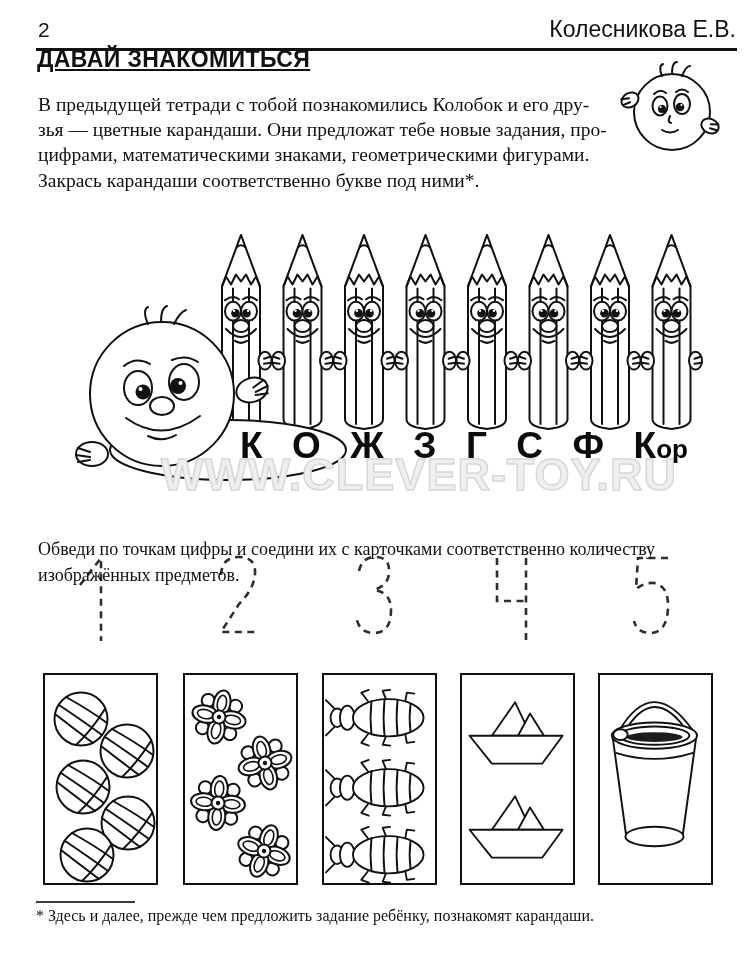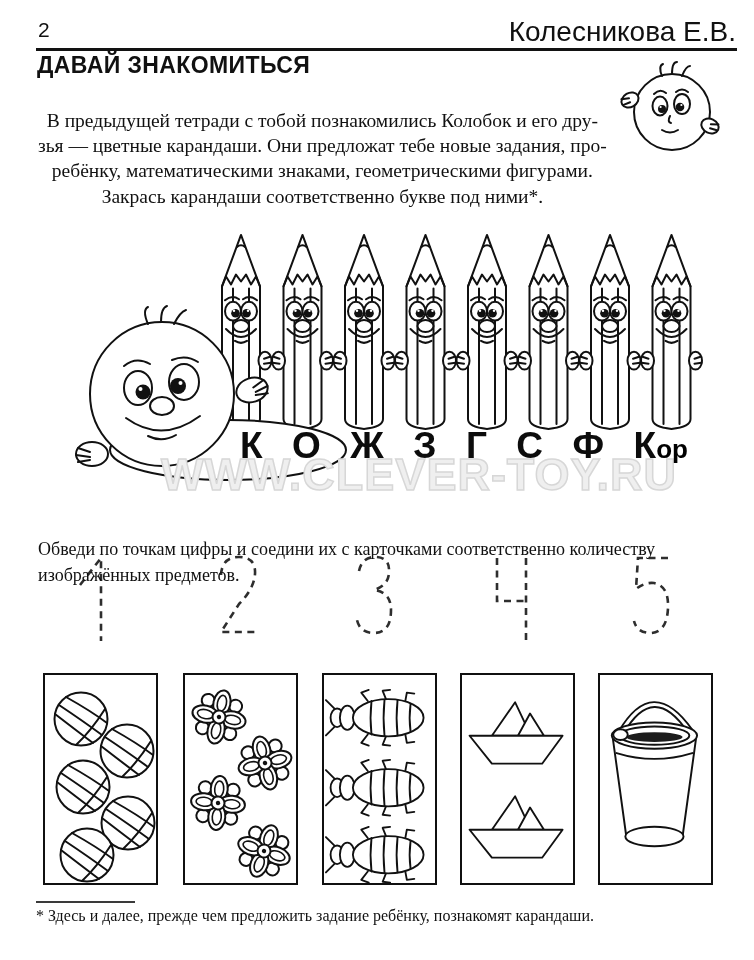--- a/index.html
+++ b/index.html
@@ -4,25 +4,25 @@
 <style>
   html,body{margin:0;padding:0;background:#888;}
   .page{
     position:relative;width:754px;height:960px;background:#ffffff;
     margin:0 auto;overflow:hidden;
     font-family:"Liberation Serif", serif;color:#111;
   }
   .sans{font-family:"Liberation Sans", sans-serif;}
   
   .page-number{position:absolute;left:38px;top:18px;font-size:21px;}
-  .author{position:absolute;right:18px;top:16px;font-size:28px;}
+  .author{position:absolute;right:18px;top:16px;font-size:23px;}
   .header-rule{position:absolute;left:36px;top:48px;width:701px;height:3px;background:#121212;}
-  .title{position:absolute;left:37px;top:52px;font-size:23px;font-weight:bold;letter-spacing:.4px;}
-  
-  .intro{position:absolute;left:38px;top:108px;font-size:19.5px;line-height:25.2px;white-space:nowrap;text-align:center;}
+  .title{position:absolute;left:37px;top:46px;font-size:23px;font-weight:bold;letter-spacing:.4px;text-decoration:underline;}
+  
+  .intro{position:absolute;left:38px;top:92px;font-size:19.5px;line-height:25.2px;white-space:nowrap;}
   
   .kolobok-top{position:absolute;left:618px;top:60px;}
   .pencils-svg{position:absolute;left:210px;top:231px;}
   .kolobok-left{position:absolute;left:60px;top:302px;}
   
   .letters-row{position:absolute;left:240px;top:425px;width:448px;display:flex;
     justify-content:space-between;align-items:baseline;z-index:4;}
   .letters-row .ltr{font-family:"Liberation Sans",sans-serif;font-weight:800;font-size:37px;color:#0c0c0c;}
   .letters-row .ltr-small{font-family:"Liberation Sans",sans-serif;font-weight:800;font-size:26px;color:#000000;}
   
@@ -179,21 +179,21 @@
   <div class="header-rule"></div>
   <h1 class="title sans" style="margin:0">ДАВАЙ ЗНАКОМИТЬСЯ</h1>
 
   <svg class="kolobok-top" width="106" height="98">
     <use href="#g-kolobok-small"></use>
   </svg>
 
   <div class="intro">
     <div>В предыдущей тетради с тобой познакомились Колобок и его дру-</div>
     <div>зья — цветные карандаши. Они предложат тебе новые задания, про-</div>
-    <div>ребёнку, математическими знаками, геометрическими фигурами.</div>
+    <div>цифрами, математическими знаками, геометрическими фигурами.</div>
     <div>Закрась карандаши соответственно букве под ними*.</div>
   </div>
 
   <svg class="pencils-svg" width="494" height="208">
     <g transform="scale(1,0.99)">
       <use href="#g-pencil"></use>
       <use href="#g-pencil" transform="translate(61.5,0)"></use>
       <use href="#g-pencil" transform="translate(123,0)"></use>
       <use href="#g-pencil" transform="translate(184.5,0)"></use>
       <use href="#g-pencil" transform="translate(246,0)"></use>

